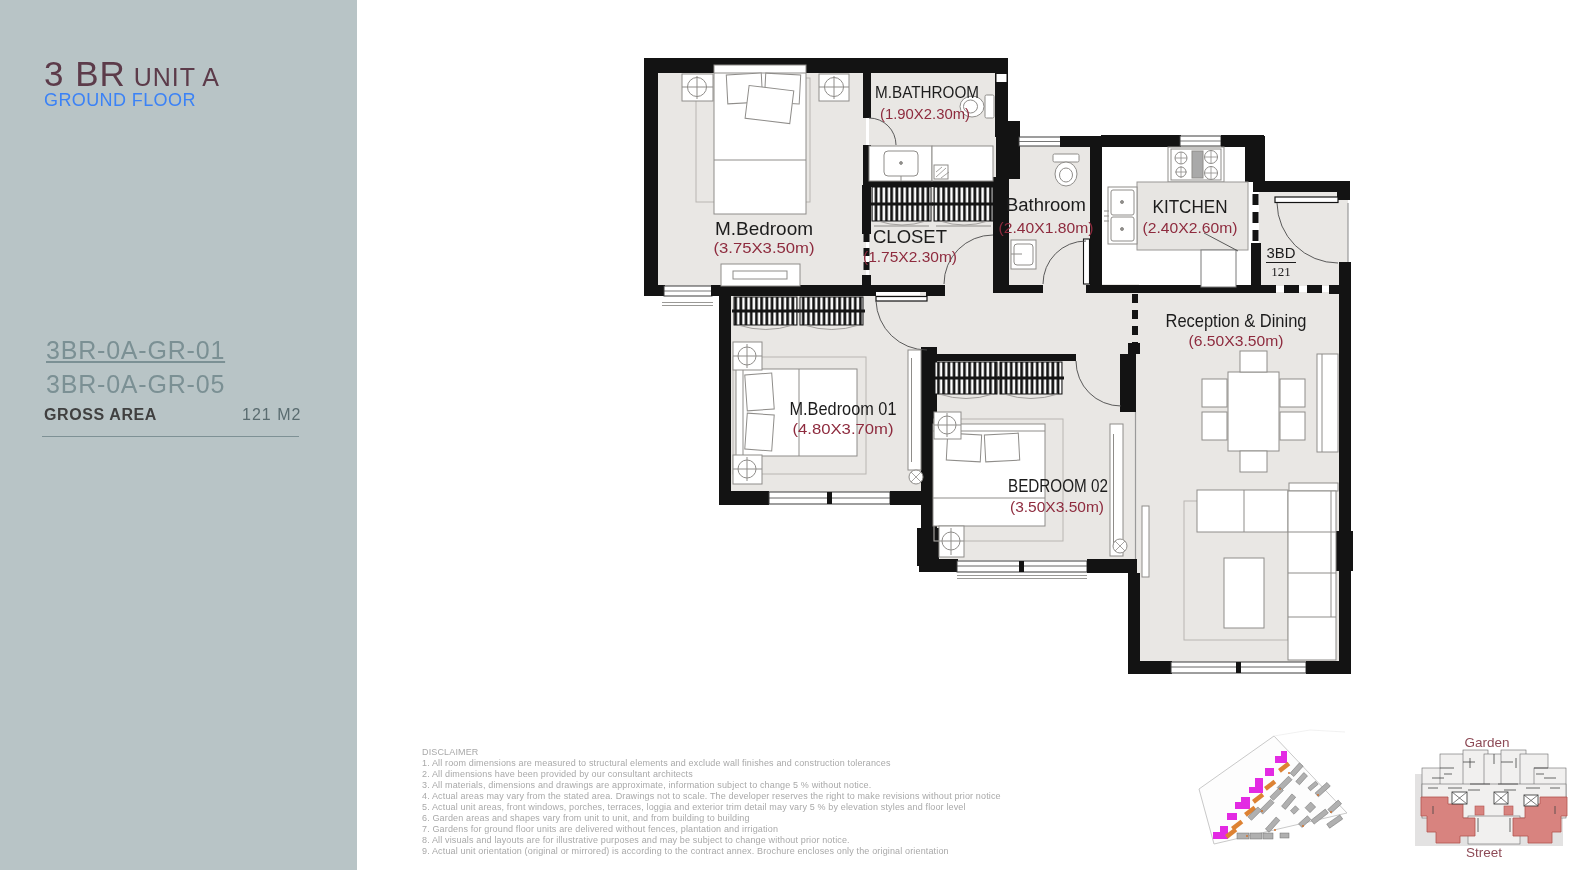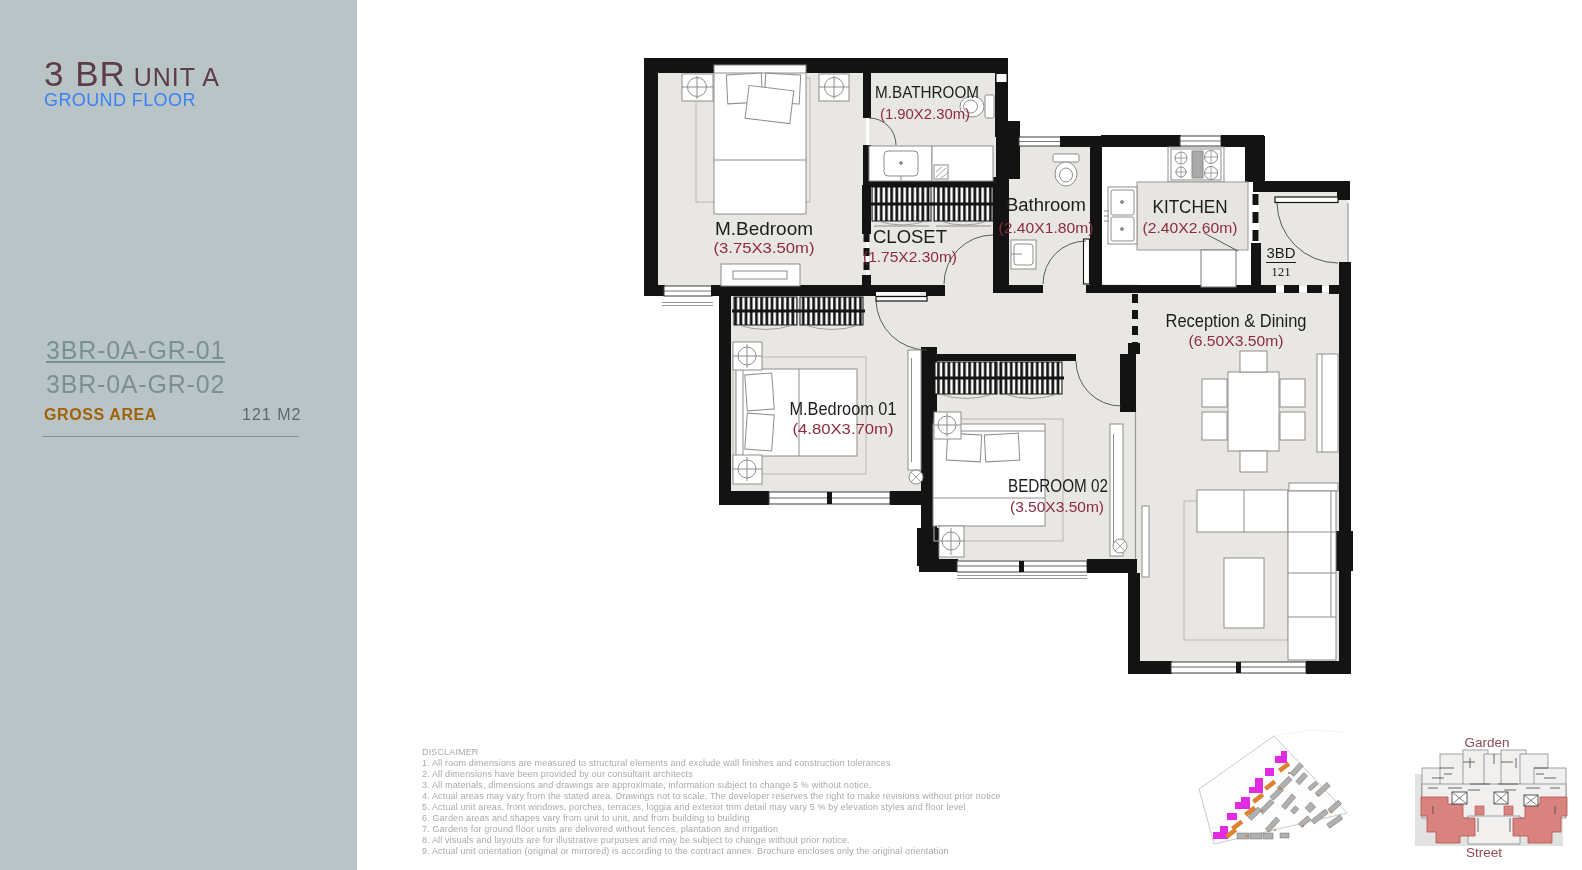--- a/index.html
+++ b/index.html
@@ -11,23 +11,23 @@
 <div id="page">
 
 <div class="abs" style="left:0;top:0;width:357px;height:870px;background:#b8c4c6;"></div>
 
 <div class="abs" style="left:44px;top:54px;color:#5c3b4a;white-space:nowrap;"><span style="font-size:35px;letter-spacing:1px;margin-top:32px;">3 BR</span><span style="font-size:25px;letter-spacing:1px;text-align:right;"> UNIT A</span></div>
 
 <div class="abs" style="left:44px;top:90px;color:#3b82f6;font-size:18px;letter-spacing:0.4px;white-space:nowrap;">GROUND FLOOR</div>
 
 <div class="abs" style="left:46px;top:336px;color:#7b9094;font-size:25px;letter-spacing:0.8px;white-space:nowrap;text-decoration:underline;">3BR-0A-GR-01</div>
 
-<div class="abs" style="left:46px;top:370px;color:#7b9094;font-size:25px;letter-spacing:0.8px;white-space:nowrap;">3BR-0A-GR-02</div>
-
-<div class="abs" style="left:44px;top:406px;color:#a16207;font-size:16px;letter-spacing:0.6px;font-weight:bold;white-space:nowrap;">GROSS AREA</div>
+<div class="abs" style="left:46px;top:370px;color:#7b9094;font-size:25px;letter-spacing:0.8px;white-space:nowrap;">3BR-0A-GR-05</div>
+
+<div class="abs" style="left:44px;top:406px;color:#404040;font-size:16px;letter-spacing:0.6px;font-weight:bold;white-space:nowrap;">GROSS AREA</div>
 
 <div class="abs" style="left:242px;top:406px;color:#5a6c70;font-size:16px;letter-spacing:1px;white-space:nowrap;">121 M2</div>
 
 <div class="abs" style="left:42px;top:436px;width:257px;height:1px;background:#7e9195;"></div>
 
 <div class="abs" style="left:422px;top:746.5px;color:#a9a9a9;font-size:9px;line-height:11.05px;letter-spacing:0.15px;white-space:nowrap;">
 DISCLAIMER<br>
 1. All room dimensions are measured to structural elements and exclude wall finishes and construction tolerances<br>
 2. All dimensions have been provided by our consultant architects<br>
 3. All materials, dimensions and drawings are approximate, information subject to change 5 % without notice.<br>

